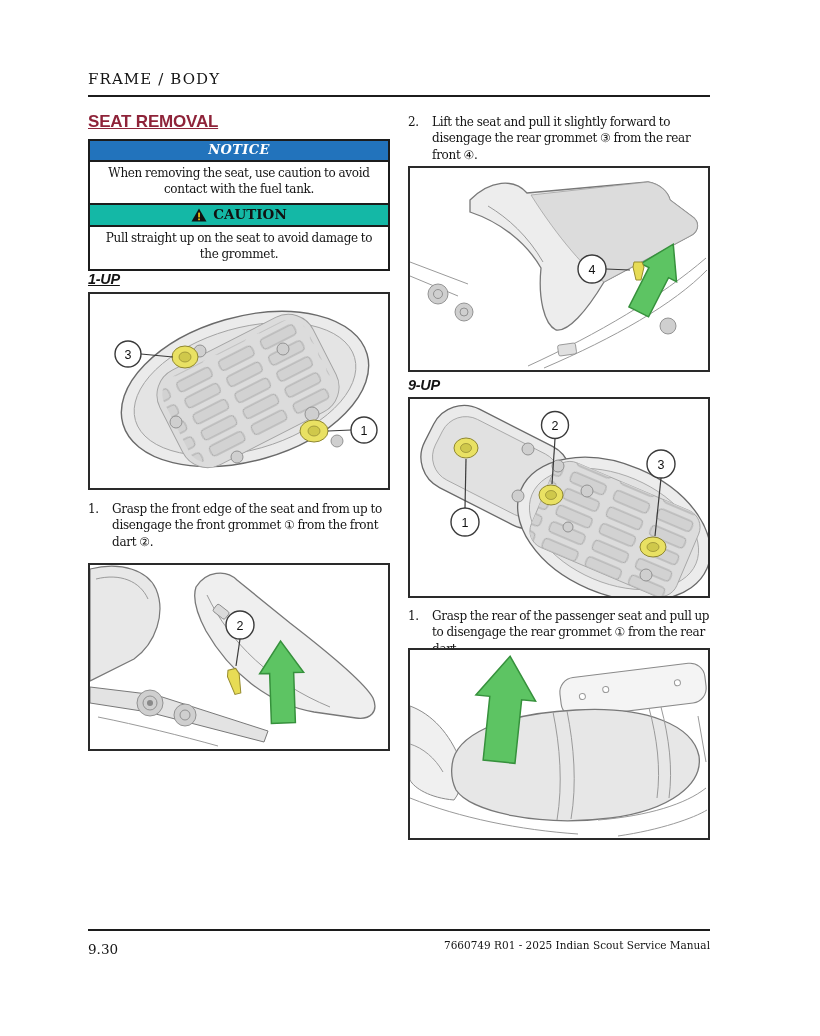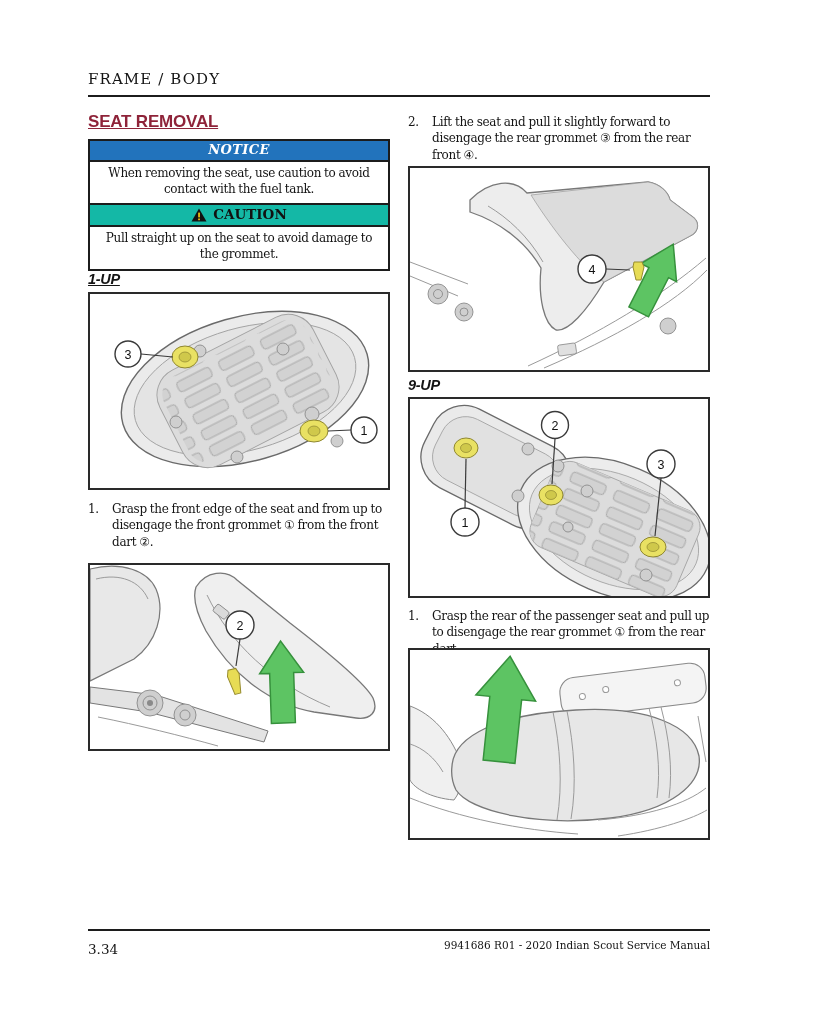--- a/index.html
+++ b/index.html
@@ -249,18 +249,18 @@
       <path class="sketch" d="M0,148 C50,168 110,180 168,184"></path>
       <path class="sketch" d="M188,170 C238,166 276,154 296,138"></path>
       <path class="sketch" d="M208,186 C250,180 284,168 297,160" stroke="#ababab"></path>
       <g transform="rotate(6 95 55)">
         <polygon class="arrow" points="79,112 79,48 65,48 95,6 125,48 111,48 111,112"></polygon>
       </g>
     </svg>
   </div>
 
   <div class="rule footer-rule"></div>
-  <div class="page-number">3.34</div>
+  <div class="page-number">9.30</div>
   <div class="footer-right">
-    <div>9941686 R01 - 2020 Indian Scout Service Manual</div>
+    <div>7660749 R01 - 2025 Indian Scout Service Manual</div>
   </div>
 
 </div>
 
 </body></html>

